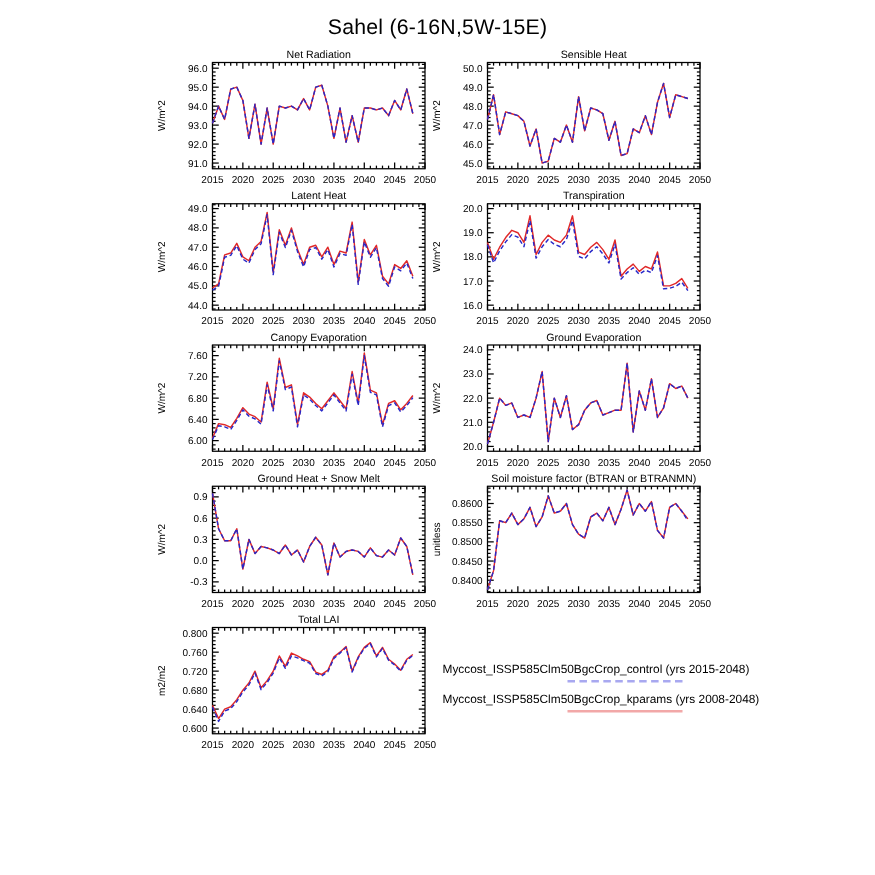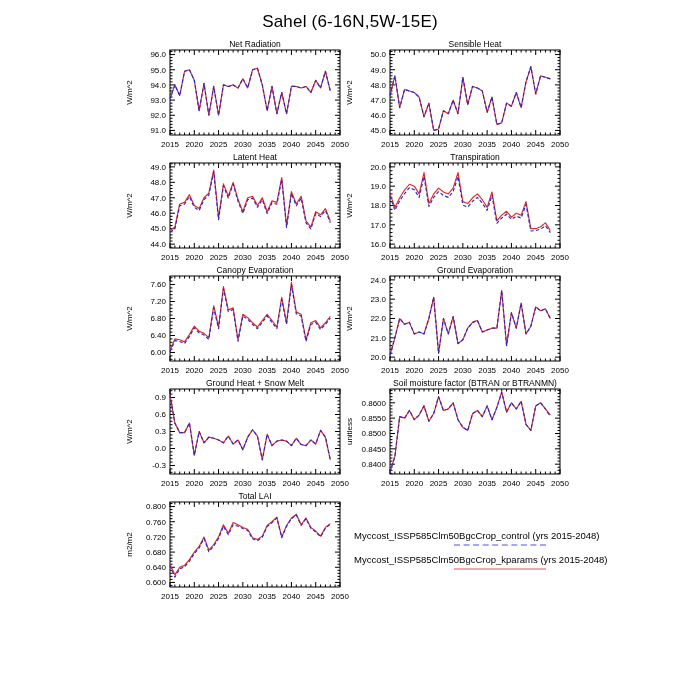--- a/index.html
+++ b/index.html
@@ -1316,17 +1316,17 @@
           <polyline points="56.00,74.23 60.86,84.86 65.71,77.27 70.57,75.37 75.43,69.68 80.29,62.09 85.14,56.40 90.00,46.91 94.86,60.19 99.71,54.50 104.57,46.91 109.43,34.77 114.29,43.12 119.14,32.49 124.00,34.77 128.86,37.42 133.71,39.32 138.57,47.67 143.43,49.57 148.29,46.15 153.14,35.53 158.00,31.73 162.86,27.18 167.71,46.91 172.57,35.53 177.43,27.94 182.29,24.14 187.14,34.77 192.00,27.94 196.86,37.42 201.71,41.22 206.57,46.15 211.43,37.42 216.29,33.63" fill="none" stroke="#e02828" stroke-width="1.15" stroke-linejoin="round"></polyline>
           <polyline points="56.00,75.75 60.86,87.13 65.71,78.79 70.57,76.89 75.43,71.20 80.29,63.61 85.14,57.92 90.00,48.43 94.86,61.71 99.71,56.02 104.57,48.43 109.43,36.29 114.29,44.63 119.14,34.77 124.00,36.29 128.86,38.56 133.71,40.46 138.57,48.81 143.43,50.71 148.29,47.29 153.14,36.67 158.00,32.49 162.86,27.94 167.71,47.67 172.57,36.29 177.43,28.70 182.29,24.90 187.14,35.53 192.00,28.70 196.86,38.18 201.71,41.98 206.57,46.91 211.43,38.18 216.29,34.39" fill="none" stroke="#2828c8" stroke-width="1.15" stroke-linejoin="round" stroke-dasharray="3.4,2.2"></polyline>
         </svg></div>
     </div>
   <div class="legend">
     <div class="legend-entry">
       <div class="legend-label">Myccost_ISSP585Clm50BgcCrop_control (yrs 2015-2048)</div>
       <div class="legend-line" style="border-top-style: dashed; border-top-color: rgb(168, 168, 240);"></div>
     </div>
     <div class="legend-entry">
-      <div class="legend-label">Myccost_ISSP585Clm50BgcCrop_kparams (yrs 2015-2048)</div>
+      <div class="legend-label">Myccost_ISSP585Clm50BgcCrop_kparams (yrs 2008-2048)</div>
       <div class="legend-line" style="border-top-style: solid; border-top-color: rgb(242, 168, 168);"></div>
     </div>
   </div>
 </div>
 
 </body></html>

